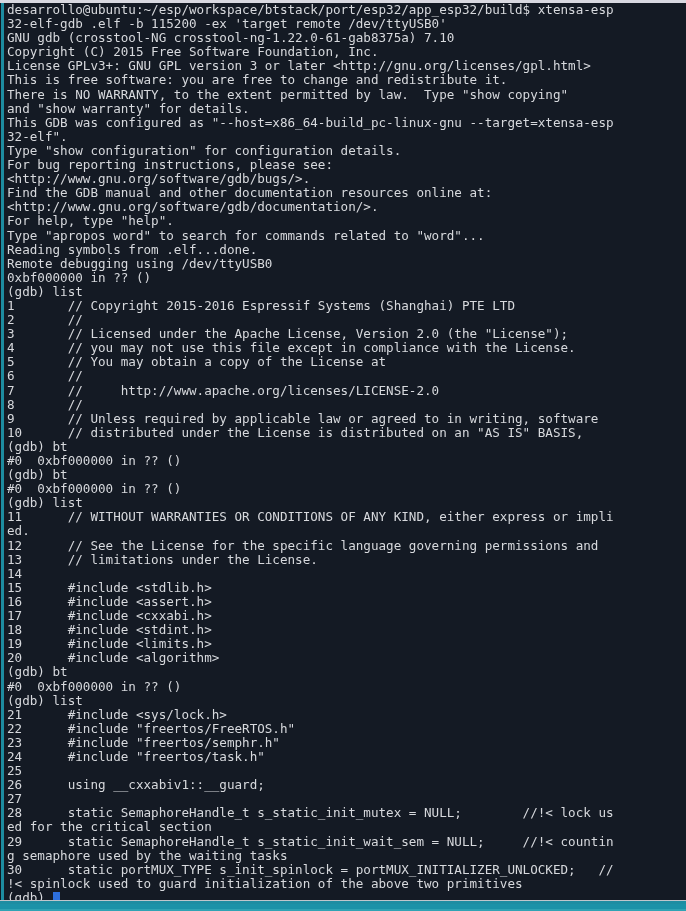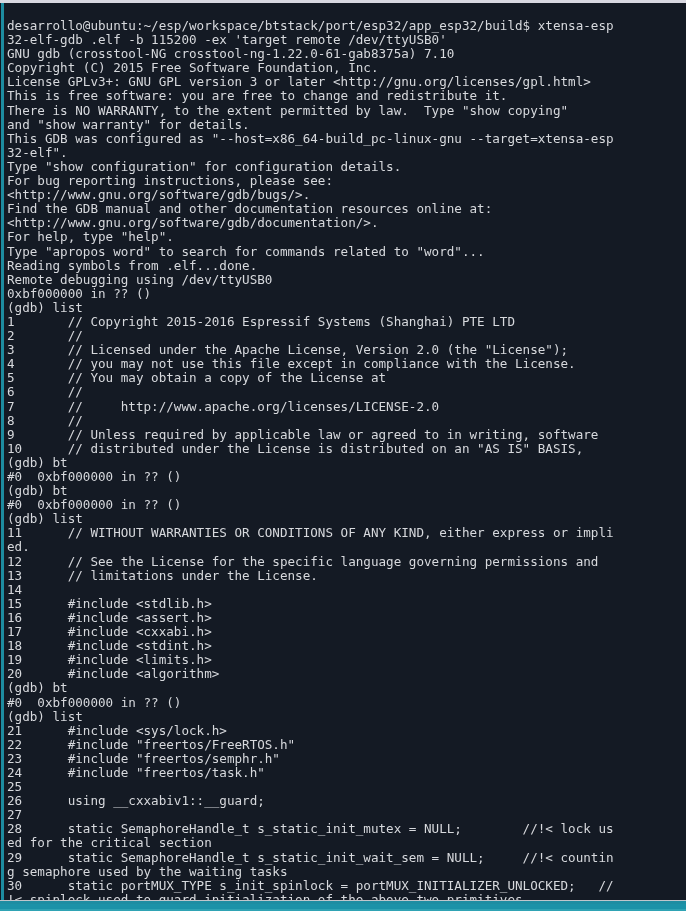--- a/index.html
+++ b/index.html
@@ -55,21 +55,21 @@
 
   #terminal-screen {
     position: absolute;
     top: 3px;
     left: 4px;
     width: 682px;
     height: 897px;
     background: #141a24;
     overflow: hidden;
     box-sizing: border-box;
-    padding: 16px 0 0 3px;
+    padding: 0 0 0 3px;
   }
 
   #terminal-output {
     margin: 0;
     padding: 0;
     color: #d7d9dd;
     font-family: "DejaVu Sans Mono", "Liberation Mono", monospace;
     font-size: 12.6px;
     line-height: 14.1px;
     letter-spacing: 0px;
@@ -81,21 +81,20 @@
     display: block;
     height: 14.1px;
     white-space: pre;
     color: #d7d9dd;
   }
 
   .cursor-line {
     display: block;
     height: 14.1px;
     white-space: pre;
-    font-weight: bold;
   }
 
   #cursor-block {
     display: inline-block;
     width: 7.6px;
     height: 12px;
     background: #2d6fdd;
     vertical-align: -2px;
   }
 </style>

